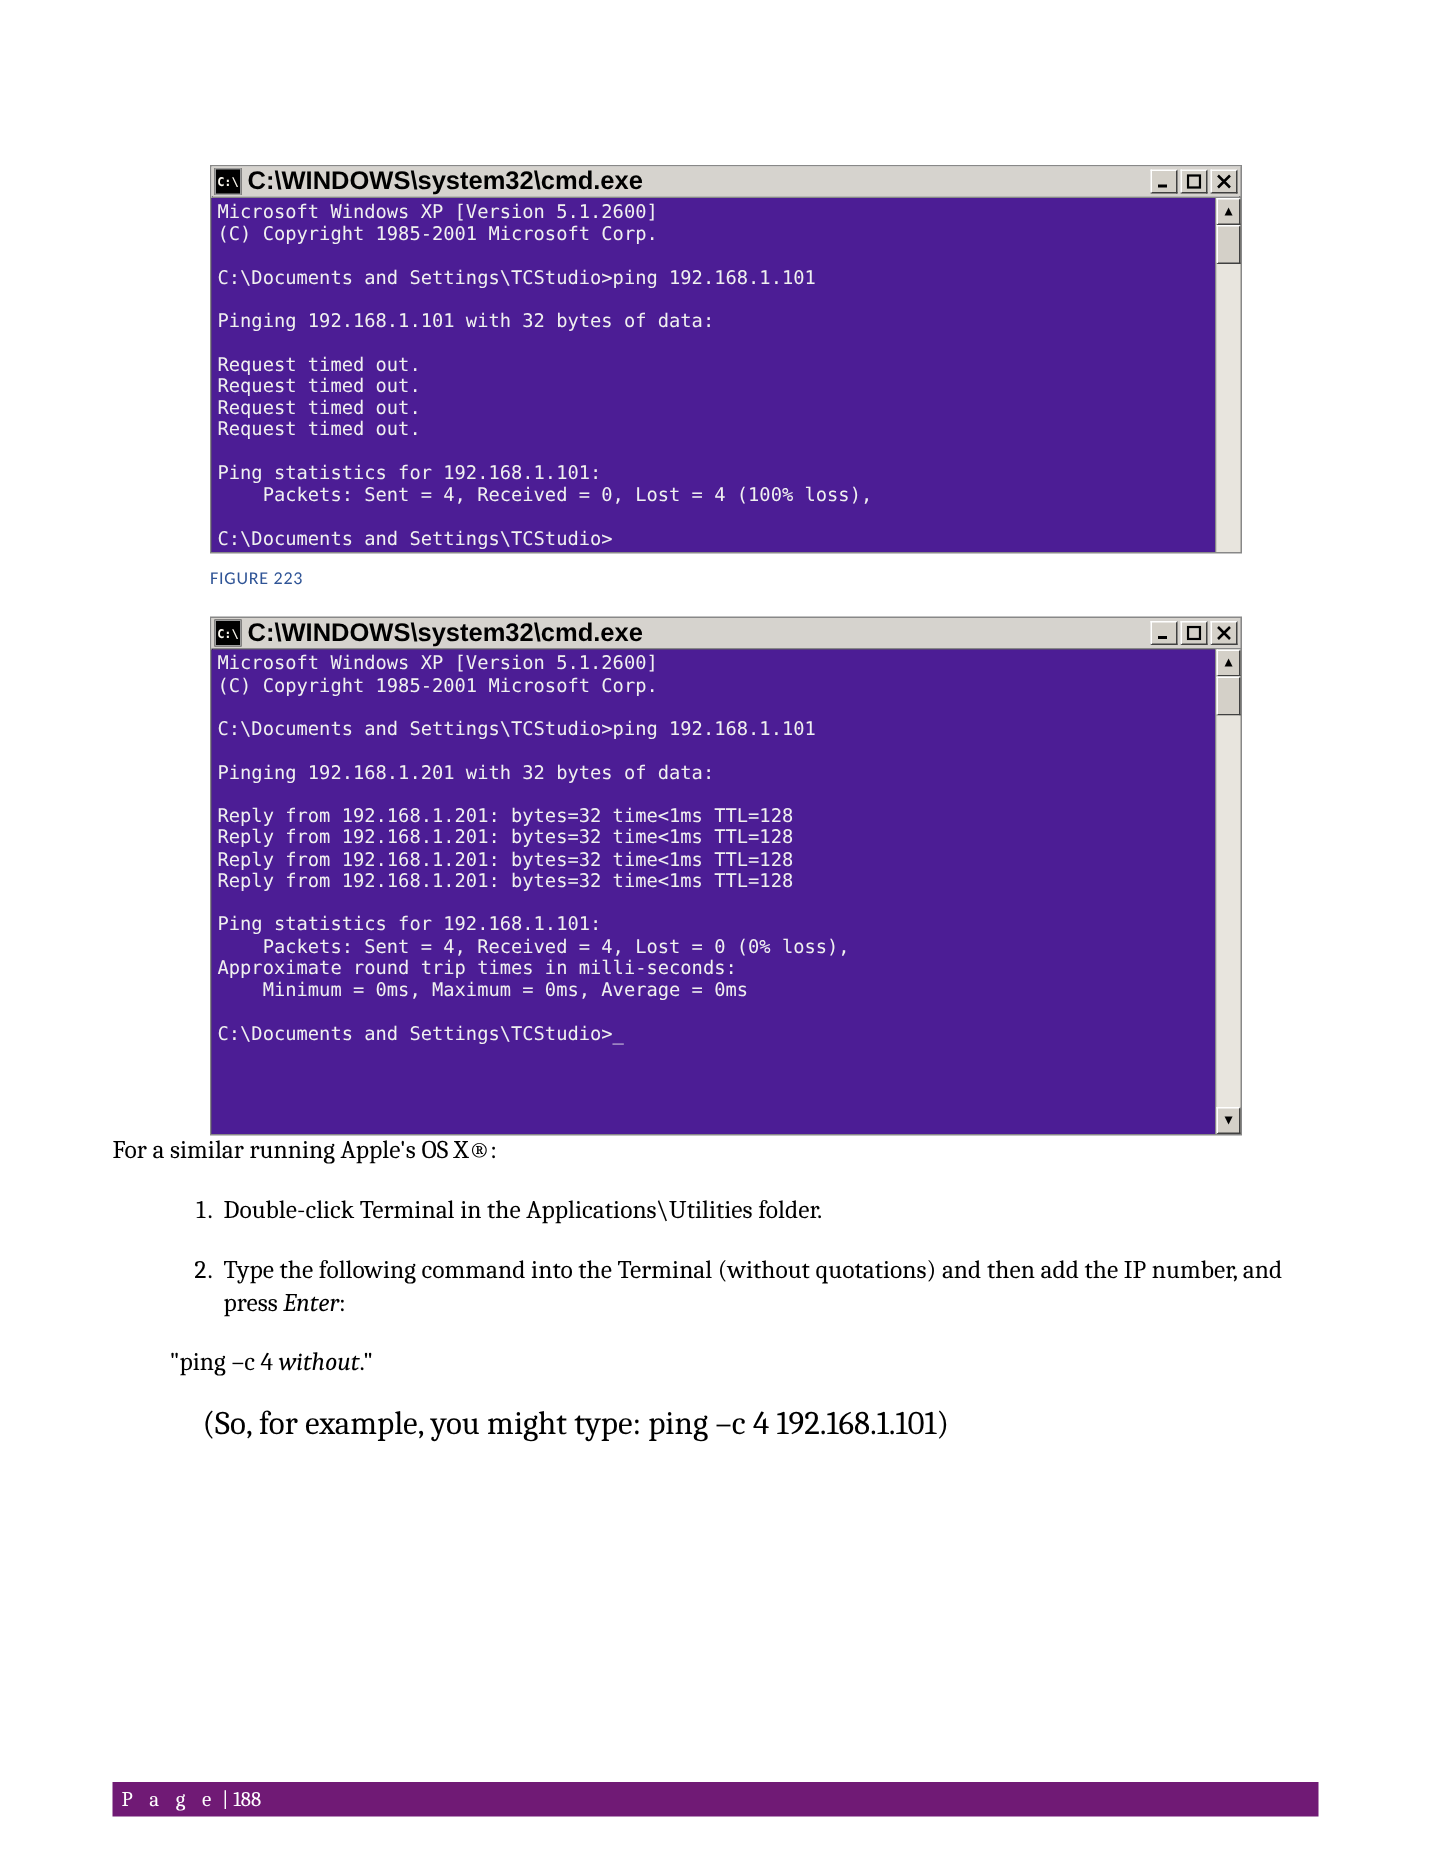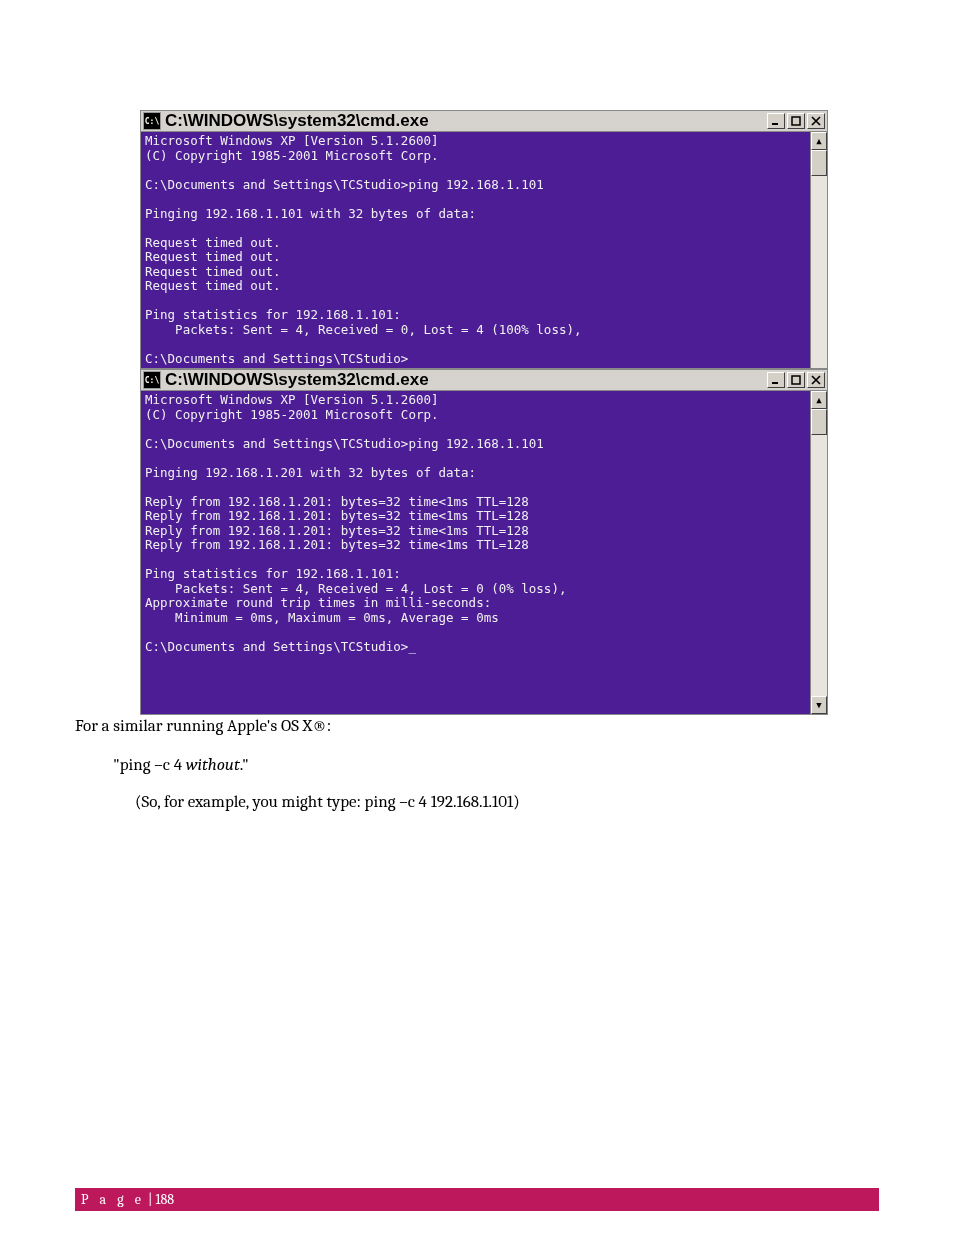--- a/index.html
+++ b/index.html
@@ -145,30 +145,30 @@
     padding-left: 70px;
     font-size: 17px;
     line-height: 22px;
   }
   ol.steps li { padding-left: 4px; margin-bottom: 18px; }
   .quoted {
     font-size: 17px;
     margin: 0 0 18px 38px;
   }
   .sub {
-    font-size: 17px;
+    font-size: 22px;
     margin: 0 0 18px 60px;
   }
 
   
   .footer {
     position: absolute;
     left: 75px;
     right: 75px;
-    background: #be185d;
+    background: #701a75;
     color: #fff;
     font-family: Cambria, Georgia, serif;
     font-size: 14px;
     padding: 3px 6px;
     letter-spacing: 4px;
     bottom: 24px;
   }
   .footer .ls0 { letter-spacing: 0; }
 </style>
 </head>
@@ -215,20 +215,21 @@
 C:\Documents and Settings\TCStudio&gt;
 </pre>
       <div class="sb">
         <div class="arrow">▲</div>
         <div class="thumb"></div>
         <div class="track"></div>
       </div>
     </div>
   </div>
 
+  <div class="figcap">FIGURE 223</div>
 
   <div class="cmdwin">
     <div class="tb">
       <span class="ic">C:\</span>
       <span class="ttl">C:\WINDOWS\system32\cmd.exe</span>
       <span class="sysbtn">
         <svg viewBox="0 0 10 10">
             <rect x="1" y="7" width="6" height="2" fill="#000"></rect>
           </svg>
       </span>
@@ -273,20 +274,26 @@
         <div class="track"></div>
         <div class="arrow">▼</div>
       </div>
     </div>
   </div>
 
 
 
   <div class="p">For a similar running Apple's OS X®:</div>
 
+  <ol class="steps">
+    <li>Double-click Terminal in the Applications\Utilities folder.</li>
+    <li>
+      <span>Type the following command into the Terminal (without quotations) and then add the IP number, and press </span><em>Enter</em><span>:</span>
+    </li>
+  </ol>
 
   <div class="quoted">
     <span>"ping –c 4 </span><em>without</em><span>."</span>
   </div>
 
   <div class="sub">(So, for example, you might type:    ping –c 4 192.168.1.101)</div>
 
 
   <div class="footer">
     <span>P a g e</span><span class="ls0">  |  </span><span class="ls0">188</span>

